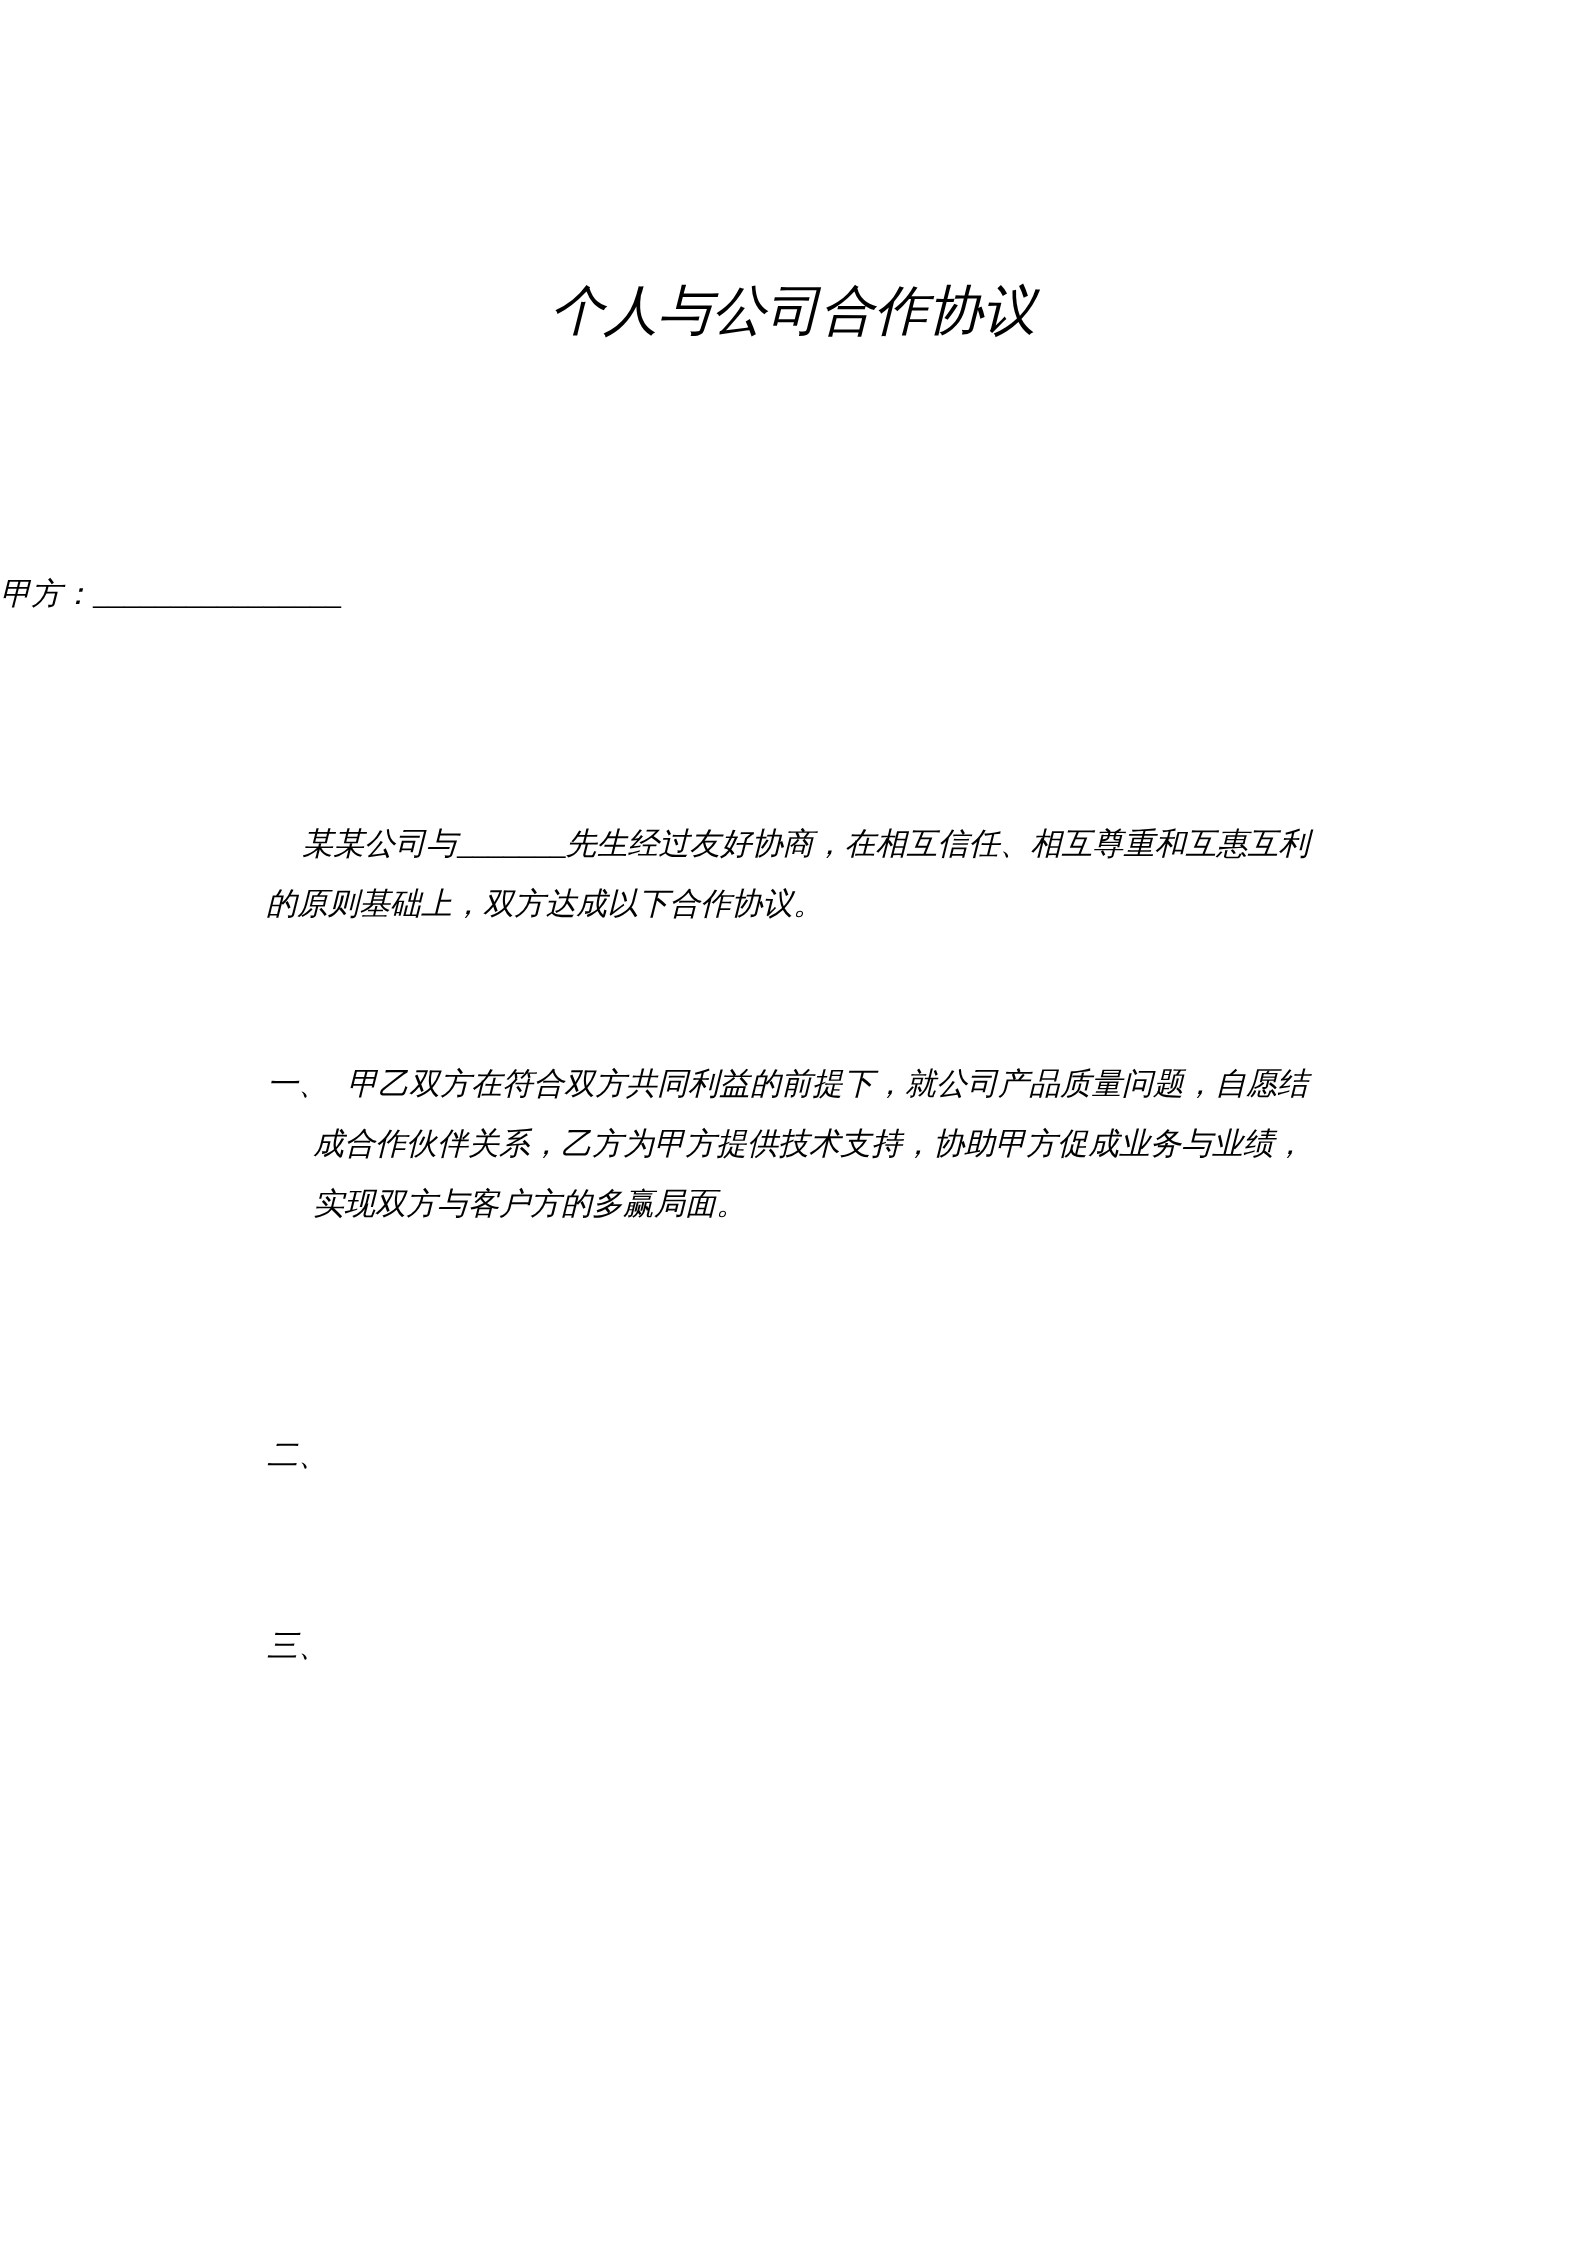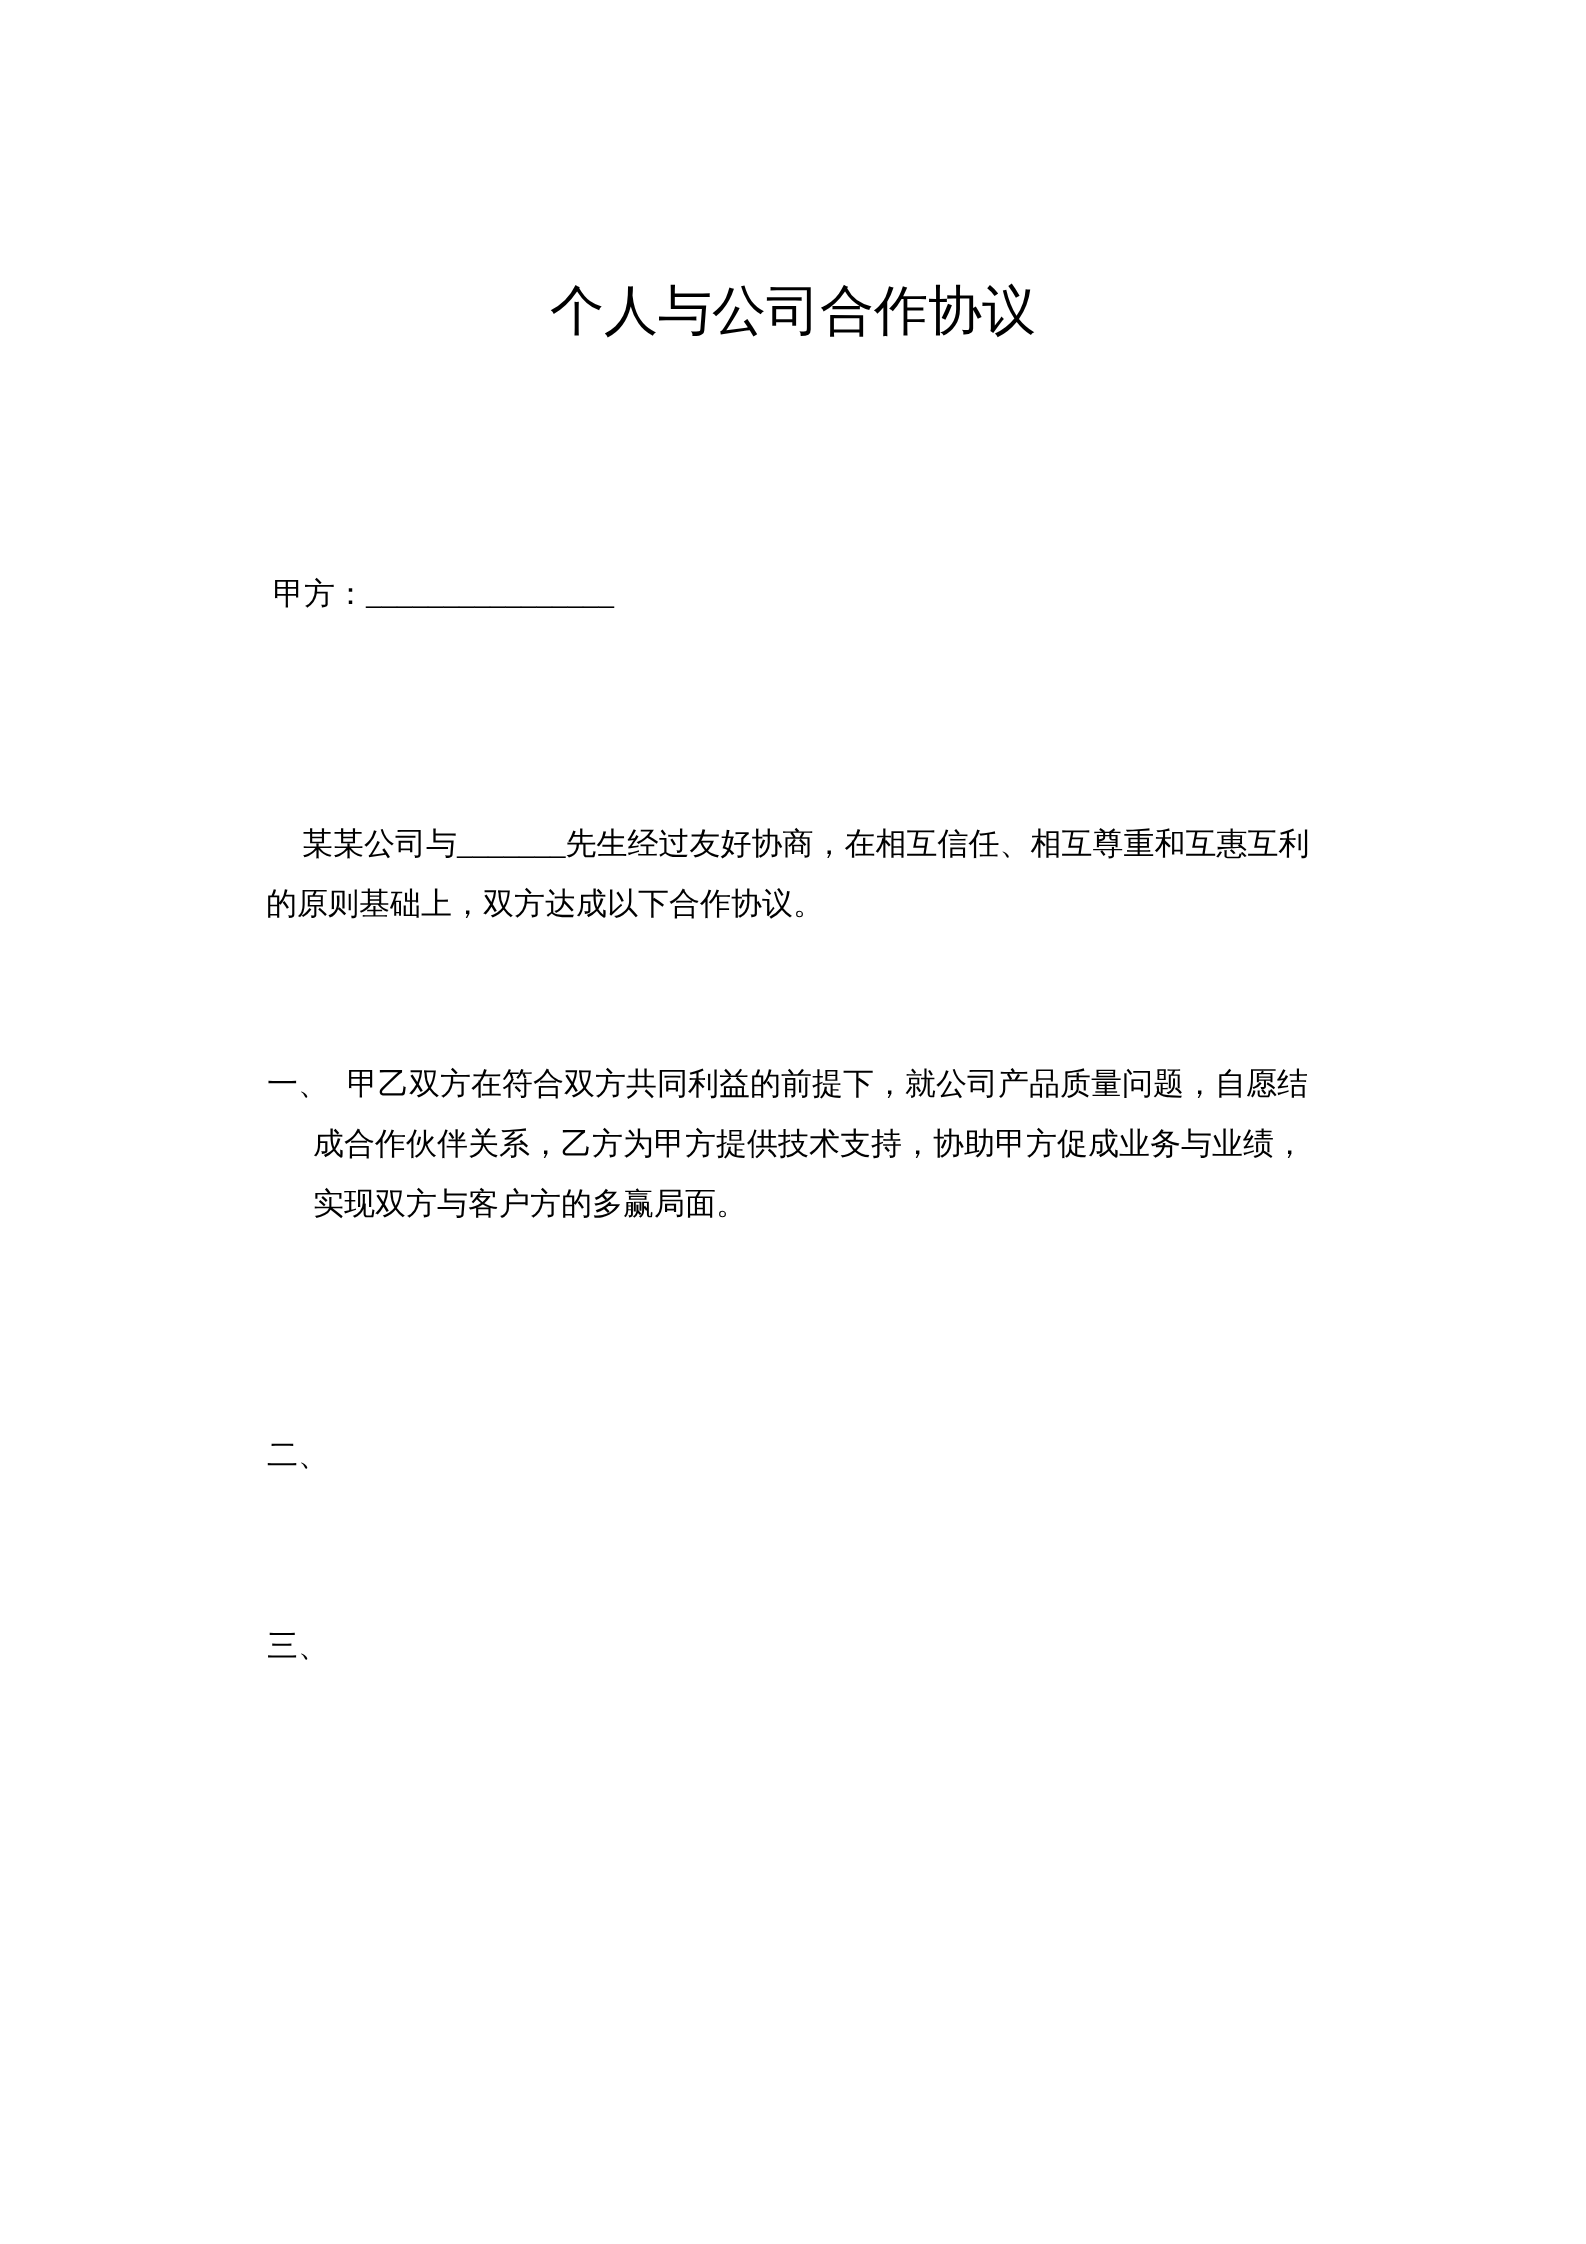--- a/index.html
+++ b/index.html
@@ -1,15 +1,15 @@
 <!DOCTYPE html>
 <html><head>
 <meta charset="utf-8">
 <style>
-  * { margin: 0; padding: 0; box-sizing: border-box; }
+  * { margin: 0; padding: 0; box-sizing: border-box; font-style: italic; }
   html, body { background: #ffffff; }
   body {
     font-family: "Liberation Serif", "DejaVu Serif", serif;
     color: #000000;
   }
   .page {
     position: relative;
     width: 1586px;
     height: 2244px;
     background: #ffffff;
@@ -23,21 +23,20 @@
     text-align: center;
     white-space: pre;
   }
   .body-text {
     font-size: 31px;
     line-height: 60px;
     white-space: pre;
   }
   .parties {
     margin-top: 100px;
-    margin-left: 273px;
   }
   .party-row { height: 60px; }
   .intro {
     margin-top: 70px;
     margin-left: 266px;
     text-indent: 36px;
   }
   .clauses {
     list-style: none;
   }

